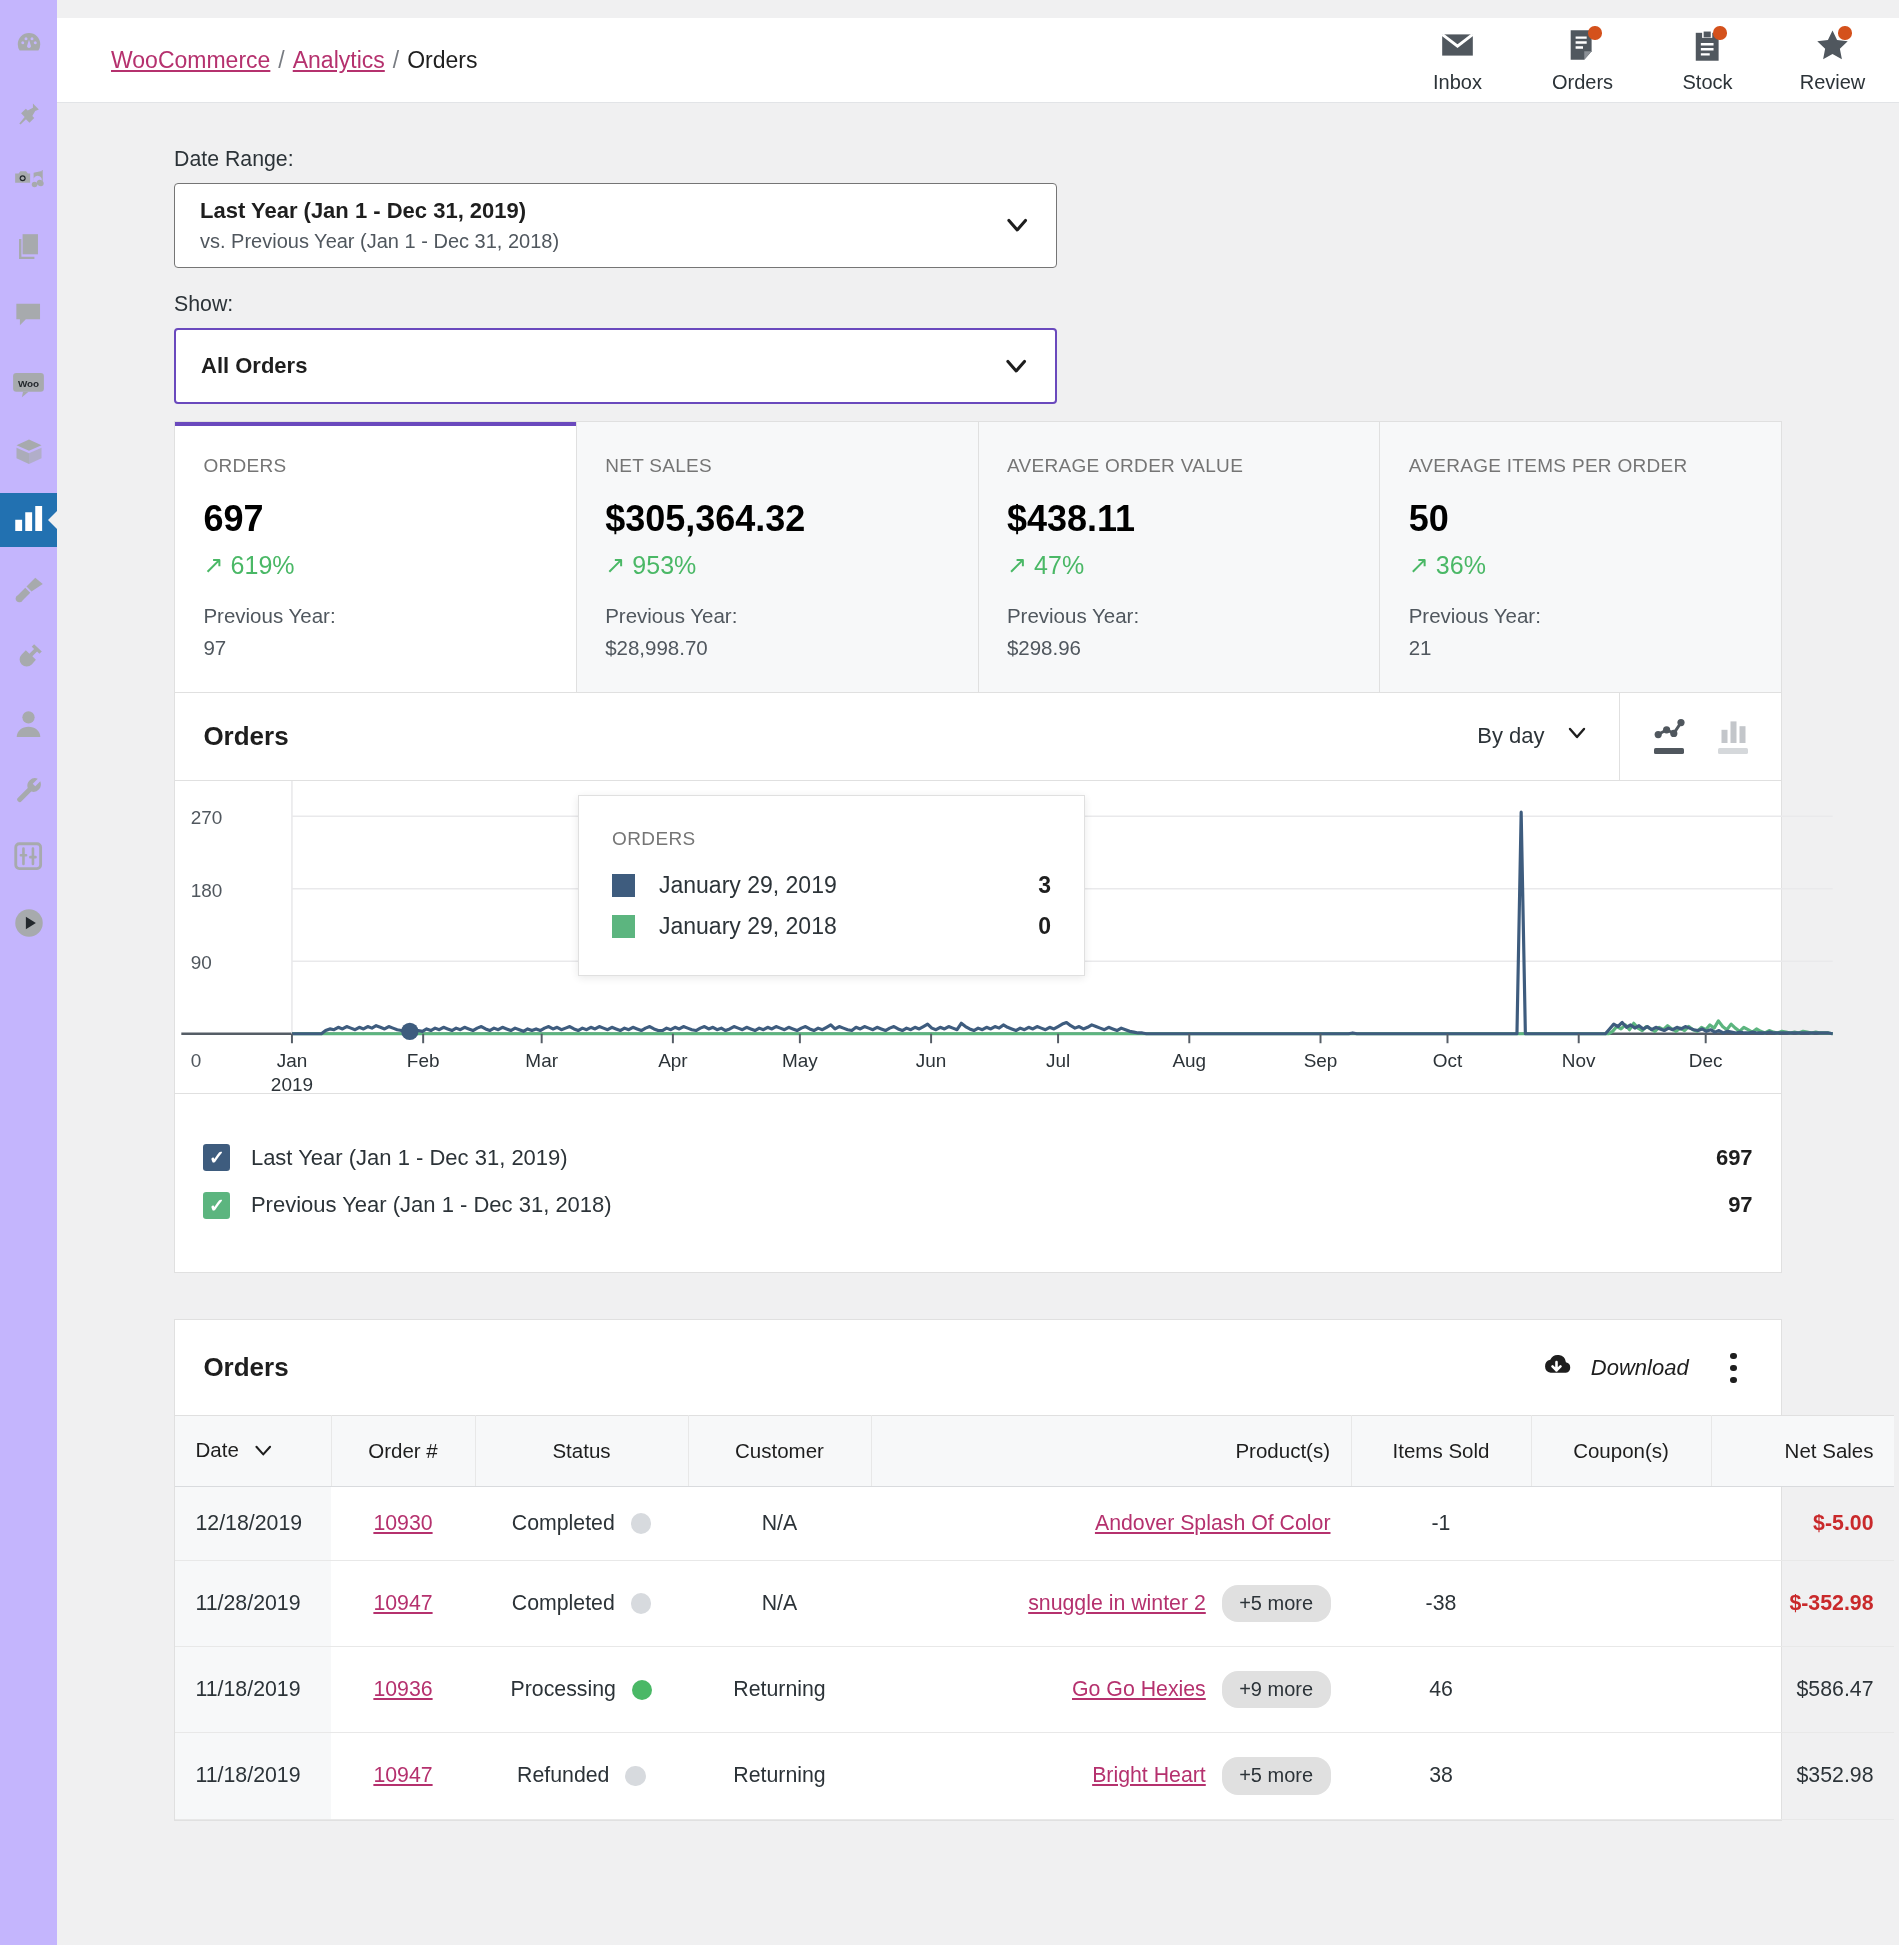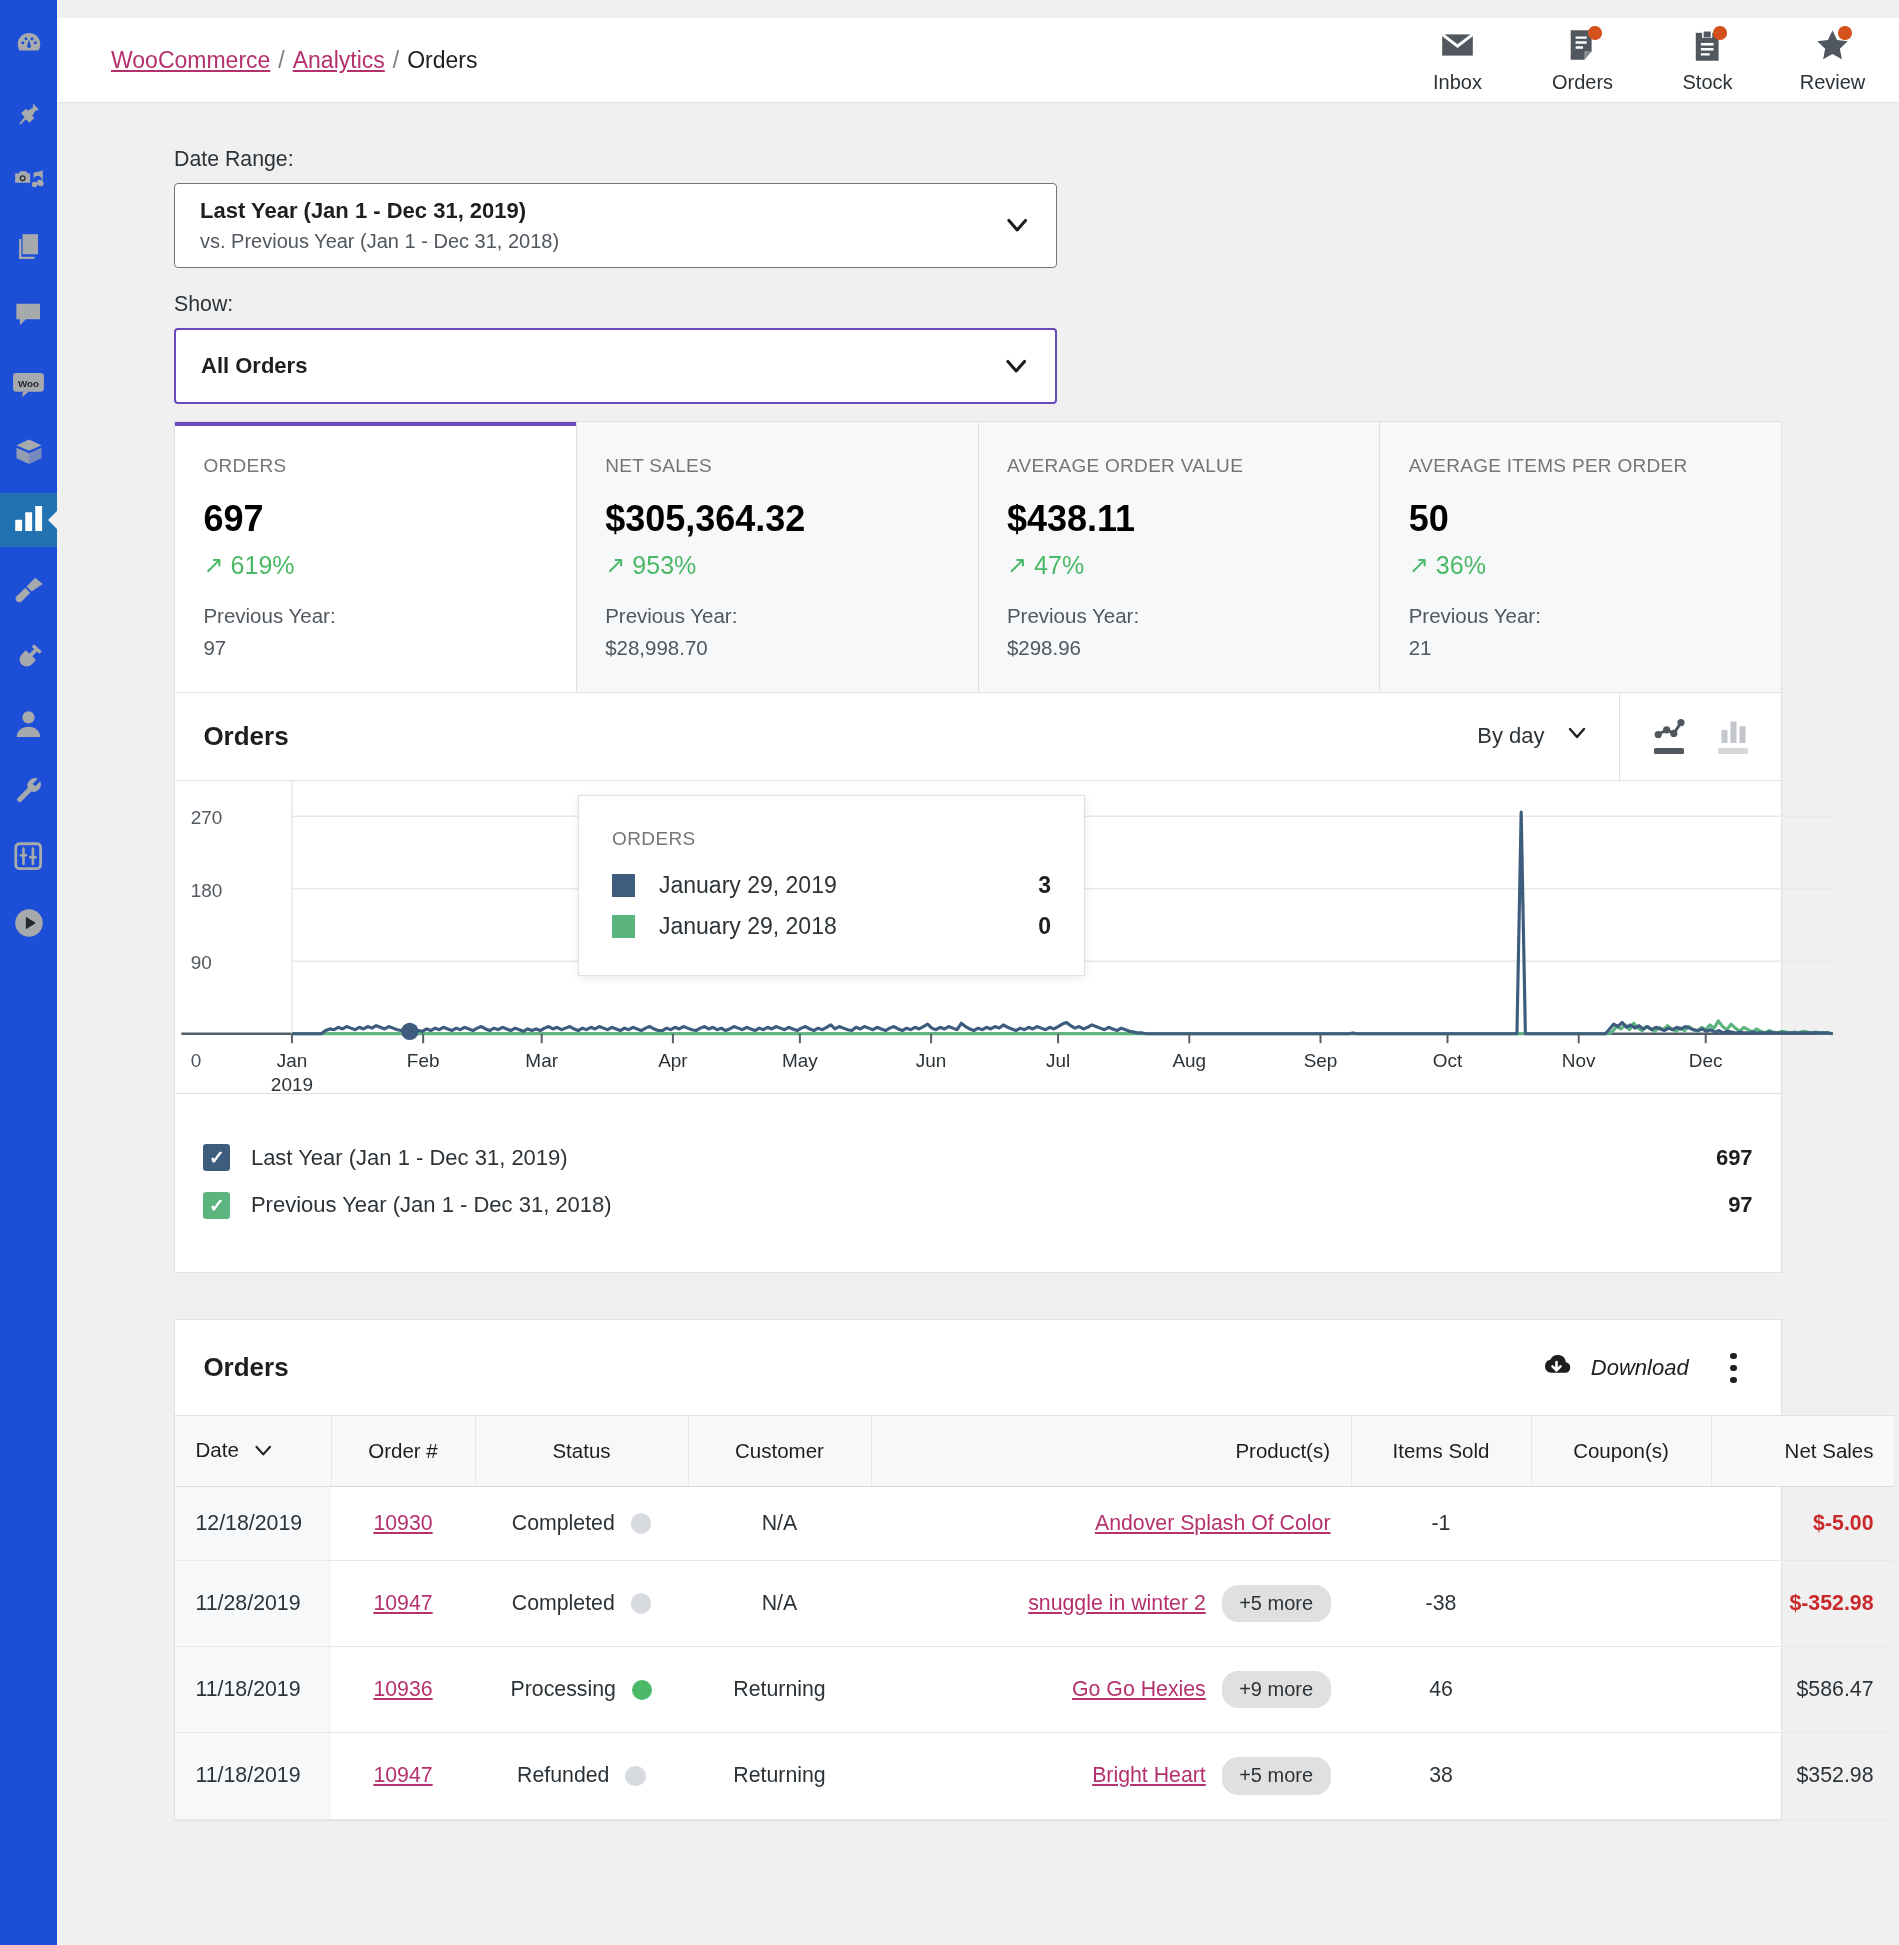--- a/index.html
+++ b/index.html
@@ -6,21 +6,21 @@
   html, body {
     width: 1899px; height: 1945px;
     font-family: "Liberation Sans", sans-serif;
     background: #f0f0f1;
     overflow: hidden;
   }
   .app { display: flex; width: 1899px; height: 1945px; }
 
   
   .wp-sidebar {
-    width: 57px; background: #1d4ed8; flex: 0 0 57px;
+    width: 57px; background: #c4b5fd; flex: 0 0 57px;
     display: flex; flex-direction: column; align-items: center;
     padding-top: 17.4px; position: relative;
   }
   .wp-item {
     width: 57px; height: 54px; display: flex;
     align-items: center; justify-content: center; position: relative;
   }
   .wp-item svg { fill: #a7aaad; }
   .wp-item.active { background: #2271b1; }
   .wp-item.active svg { fill: #fff; }

